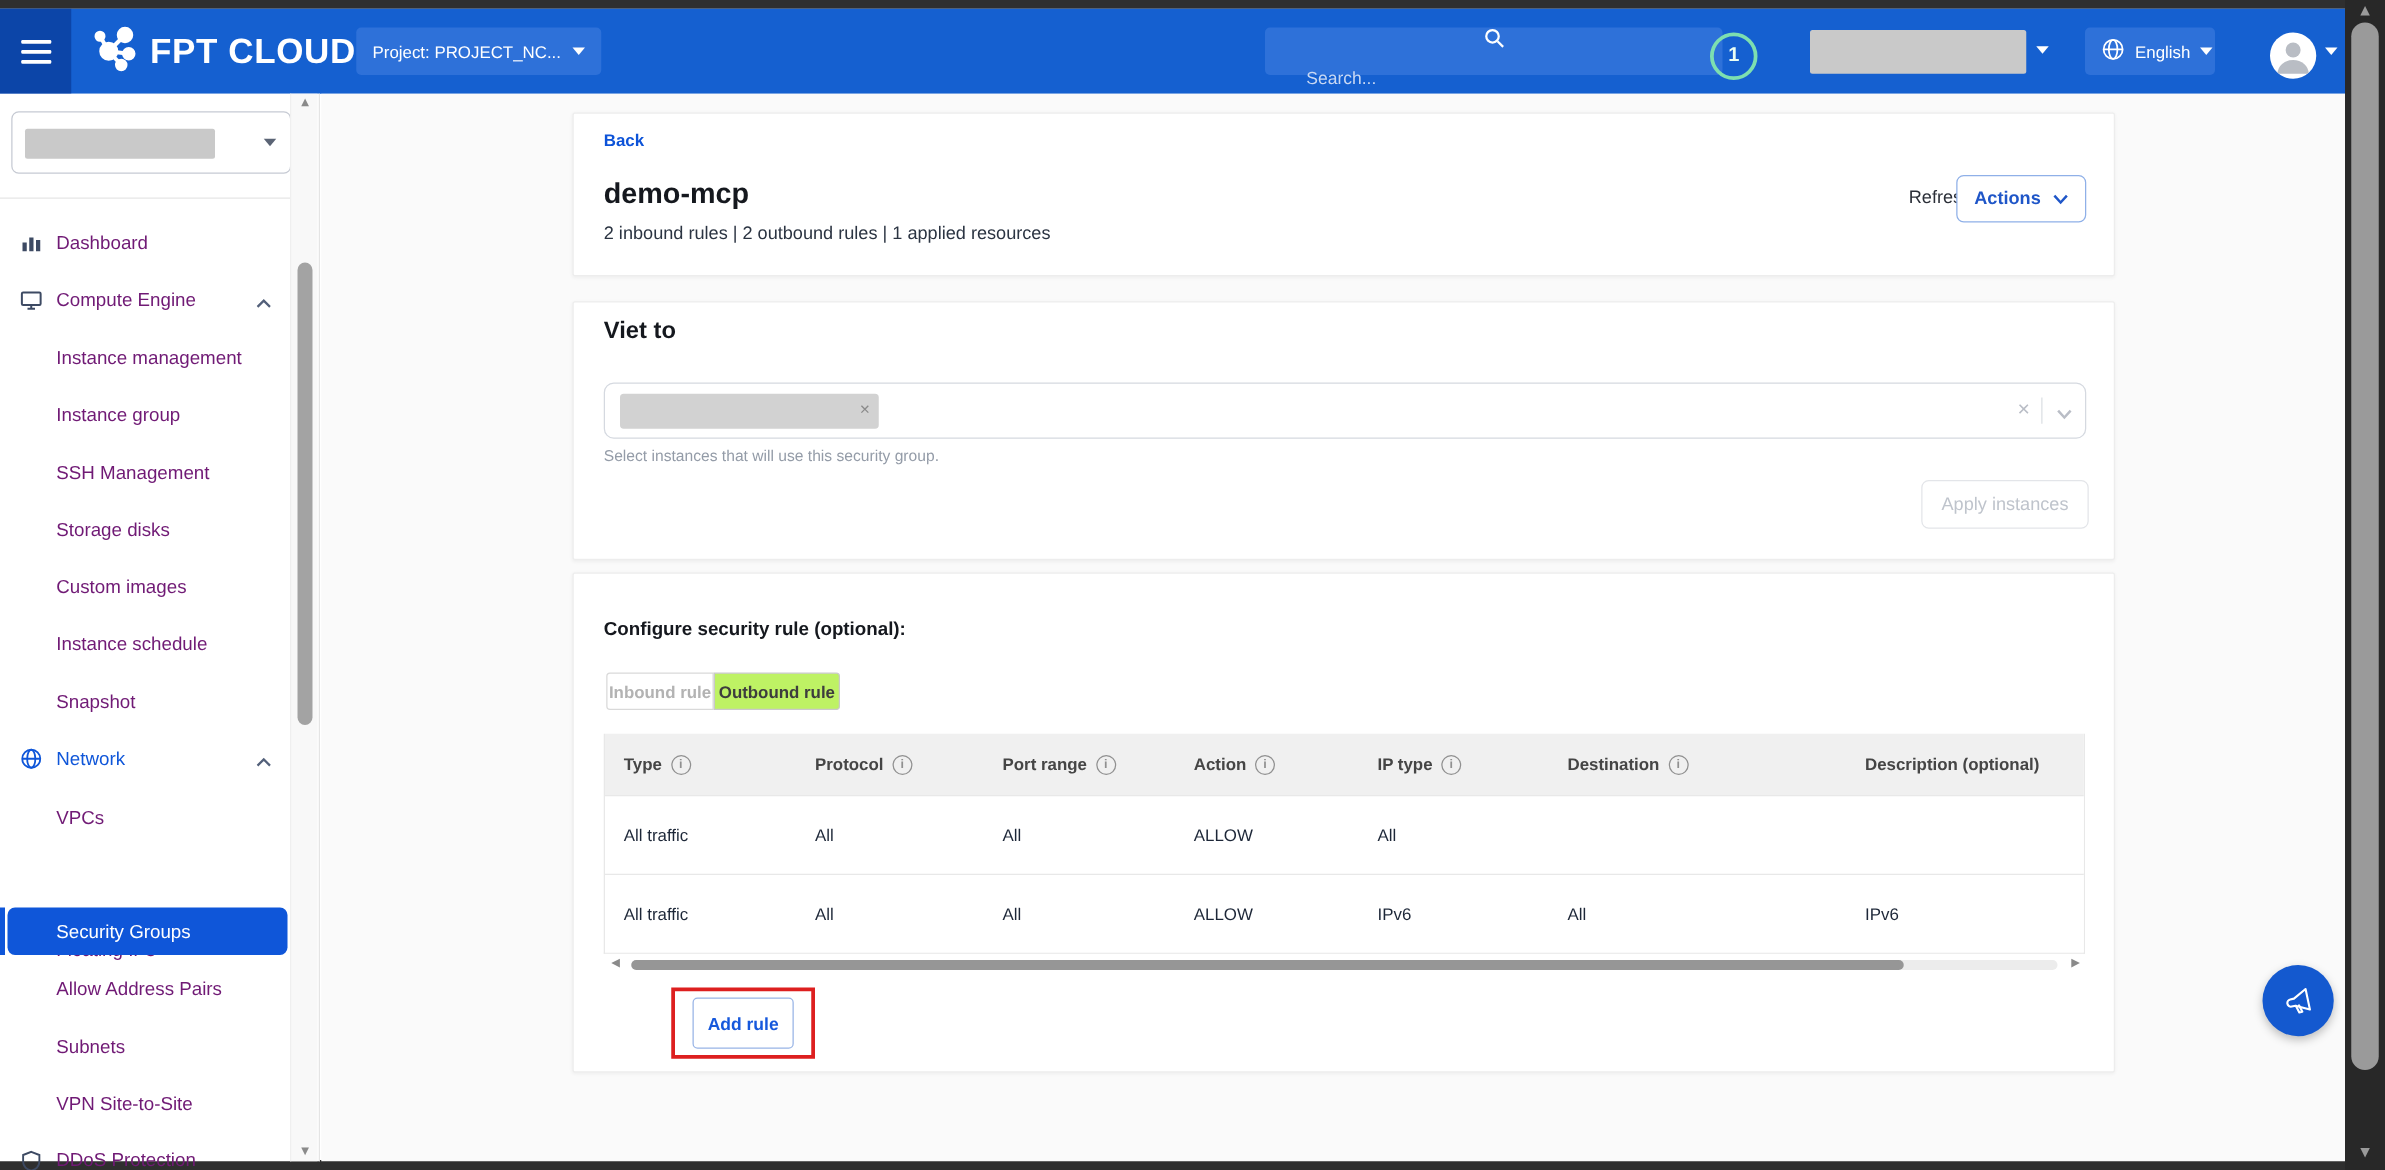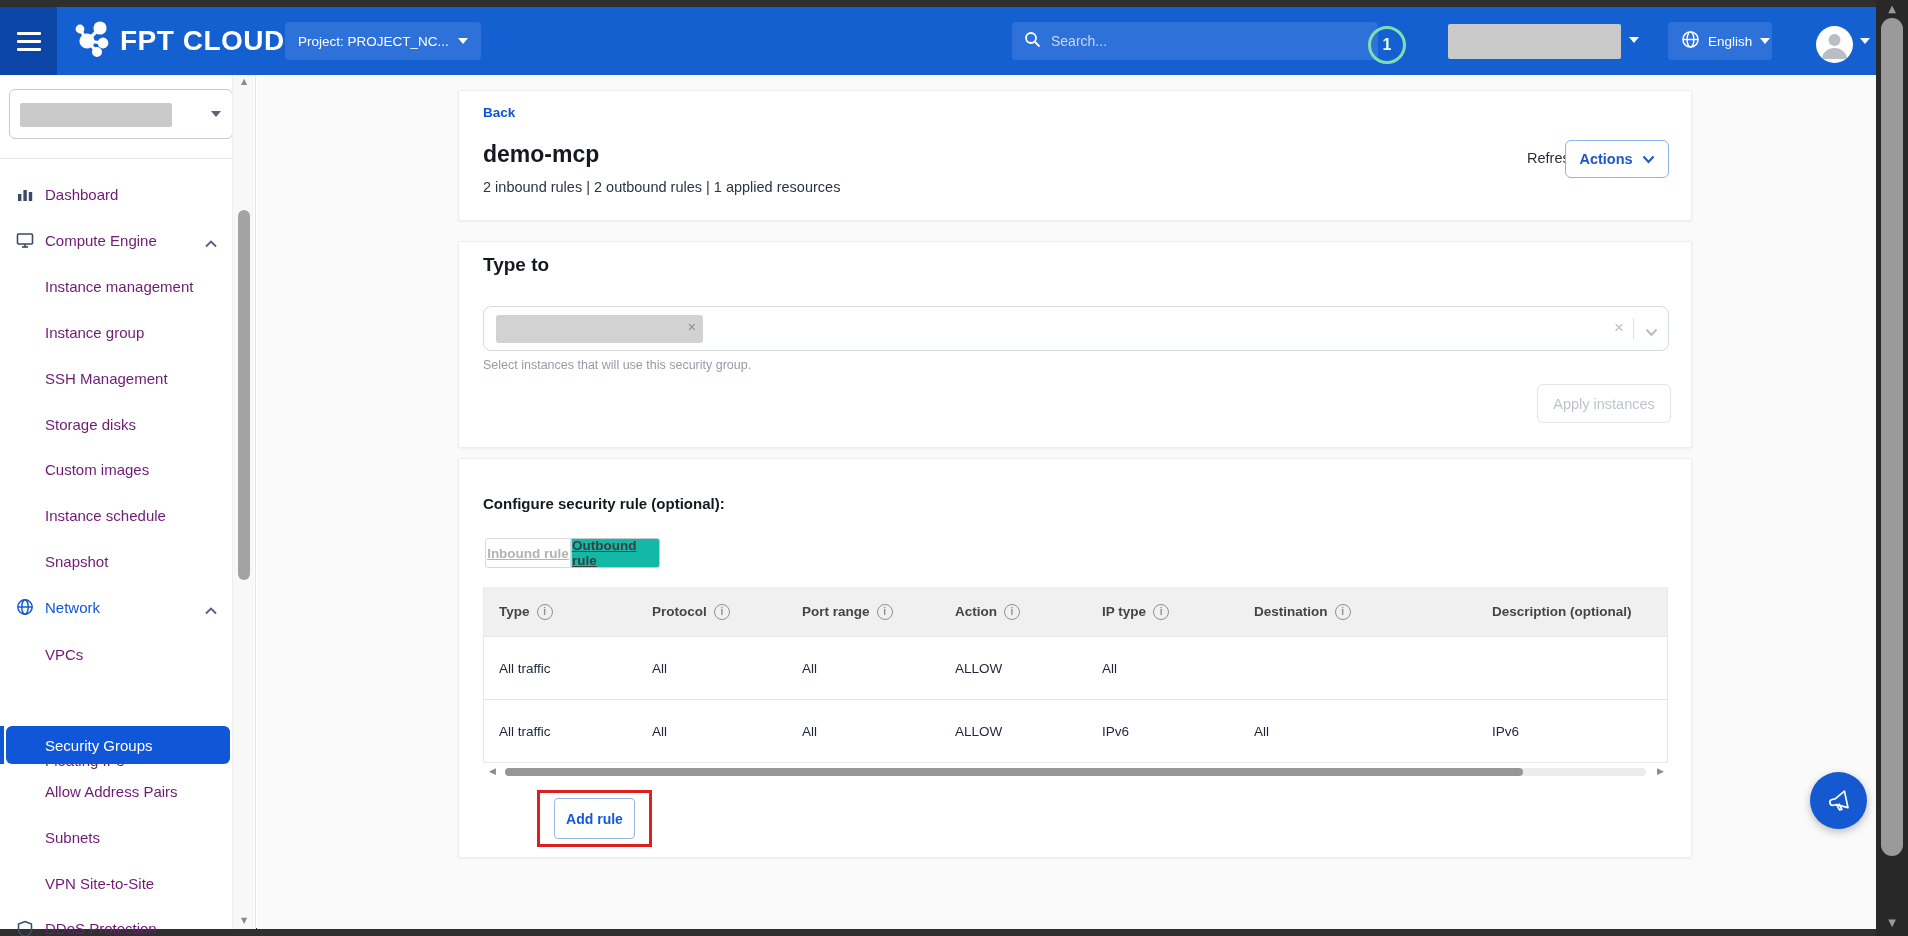--- a/index.html
+++ b/index.html
@@ -20,21 +20,21 @@
 
   
   .navbar { left:0; top:7px; width:1876px; height:68px; background:#1560d0; }
   .burger { left:0; top:0; width:57px; height:68px; background:#0c45a8; display:flex; flex-direction:column; justify-content:center; align-items:center; gap:5px; cursor:pointer; }
   .burger i { width:24px; height:3px; background:#fff; border-radius:1px; }
   .logo { left:72px; top:0; height:68px; display:flex; align-items:center; gap:6px; color:#fff; }
   .logo .word { font-size:28px; font-weight:bold; letter-spacing:.5px; }
   .nav-pill { height:38px; top:15px; background:#2e71d9; border-radius:4px; color:#fff; font-size:13.5px;
               display:flex; align-items:center; justify-content:space-between; padding:0 13px; cursor:pointer; }
   .tri-down { width:0; height:0; border-left:5px solid transparent; border-right:5px solid transparent; border-top:6px solid #fff; }
-  .nav-search { left:1012px; top:15px; width:366px; height:38px; background:#2e71d9; border-radius:4px; display:flex; align-items:center; padding:0 12px; gap:10px; }
+  .nav-search { left:1012px; top:15px; width:366px; height:38px; background:#2e71d9; border-radius:4px; display:flex; align-items:center; padding:0 12px; gap:10px;flex-direction:column; }
   .nav-search input { background:transparent; border:none; outline:none; color:#fff; font-size:14px; width:300px; font-family:inherit; }
   .nav-search input::placeholder { color:#c9d8f3; }
   .badge { left:1368px; top:19px; width:38px; height:38px; border:3px solid #7ddfb0; border-radius:50%;
            display:flex; align-items:center; justify-content:center; color:#eafff4; font-weight:bold; font-size:16px; cursor:pointer; }
   .redact { background:#c9c9c9; }
   .tenant-box { left:1448px; top:17px; width:173px; height:35px; border-radius:2px; cursor:pointer; }
   .tenant-caret { left:1629px; top:30px; }
   .lang-pill { left:1668px; top:15px; width:104px; gap:8px; }
   .avatar { left:1816px; top:19px; width:37px; height:37px; background:#fff; border-radius:50%; overflow:hidden; display:flex; align-items:center; justify-content:center; cursor:pointer; }
   .avatar-caret { left:1860px; top:31px; }
@@ -78,23 +78,23 @@
   .sel-chip { position:absolute; left:12px; top:8px; width:207px; height:28px; background:#d2d2d2; border-radius:3px; }
   .sel-chip .x { position:absolute; right:7px; top:4px; color:#8a8a8a; font-size:14px; }
   .sel-clear { position:absolute; right:44px; top:11px; color:#b9bdc6; font-size:17px; cursor:pointer; }
   .sel-div { position:absolute; right:34px; top:11px; width:1px; height:21px; background:#dcdfe3; }
   .sel-caret { position:absolute; right:10px; top:16px; }
   .sel-help { position:absolute; left:24px; top:116px; font-size:12.5px; color:#949ca8; }
   .apply-btn { position:absolute; left:1078px; top:142px; width:134px; height:39px; background:#fff; border:1px solid #e3e5e9; border-radius:6px;
                color:#bfc4cc; font-size:14.5px; display:flex; align-items:center; justify-content:center; cursor:not-allowed; }
 
   .cfg-title { position:absolute; left:24px; top:36px; font-size:15px; font-weight:bold; color:#15181e; }
-  .tab { position:absolute; top:79px; height:30px; display:flex; align-items:center; justify-content:center; font-size:13.5px; cursor:pointer;text-decoration:underline; }
+  .tab { position:absolute; top:79px; height:30px; display:flex; align-items:center; justify-content:center; font-size:13.5px; cursor:pointer; }
   .tab.inb { left:26px; width:86px; background:#fff; border:1px solid #d9d9d9; border-radius:3px 0 0 3px; color:#b3b3b3; font-weight:bold; }
-  .tab.outb { left:112px; width:89px; background:#14b8a6; border:1px solid #c9c9c9; border-radius:0 3px 3px 0; color:#3d3d3d; font-weight:bold; }
+  .tab.outb { left:112px; width:101px; background:#bef264; border:1px solid #c9c9c9; border-radius:0 3px 3px 0; color:#3d3d3d; font-weight:bold; }
 
   .rule-table { position:absolute; left:24px; top:128px; width:1185px; border:1px solid #e8e8e8; border-top:none; }
   .t-head, .t-row { display:grid; grid-template-columns:153px 150px 153px 147px 152px 238px 1fr; }
   .t-head { background:#f0f0f0; height:49px; }
   .t-head .cell { display:flex; align-items:center; gap:7px; font-size:13.5px; color:#454545; font-weight:bold; padding-left:15px; }
   .t-row { height:63px; background:#fff; border-top:1px solid #e8e8e8; }
   .t-row .cell { display:flex; align-items:center; font-size:13.5px; color:#1d2738; padding-left:15px; }
   .info { width:16px; height:16px; border:1.2px solid #909090; border-radius:50%; color:#909090; font-size:10px;
           display:inline-flex; align-items:center; justify-content:center; font-style:normal; flex:none; }
 
@@ -312,21 +312,21 @@
   <span class="refresh">Refresh</span>
   <div class="actions-btn">
     <span>Actions</span>
     <svg width="13" height="9" viewBox="0 0 13 9" fill="none" stroke="#1f56c8" stroke-width="2">
         <polyline points="1.5,1.5 6.5,7 11.5,1.5"></polyline>
       </svg>
   </div>
 </section>
 
 <section class="card card2">
-  <h2 class="apply-title">Type to</h2>
+  <h2 class="apply-title">Viet to</h2>
   <div class="sel-box">
     <div class="sel-chip">
       <span class="x">×</span>
     </div>
     <span class="sel-clear">×</span>
     <span class="sel-div"></span>
     <span class="sel-caret">
       <svg width="13" height="9" viewBox="0 0 13 9" fill="none" stroke="#b9bdc6" stroke-width="2">
           <polyline points="1.5,1.5 6.5,7 11.5,1.5"></polyline>
         </svg>

